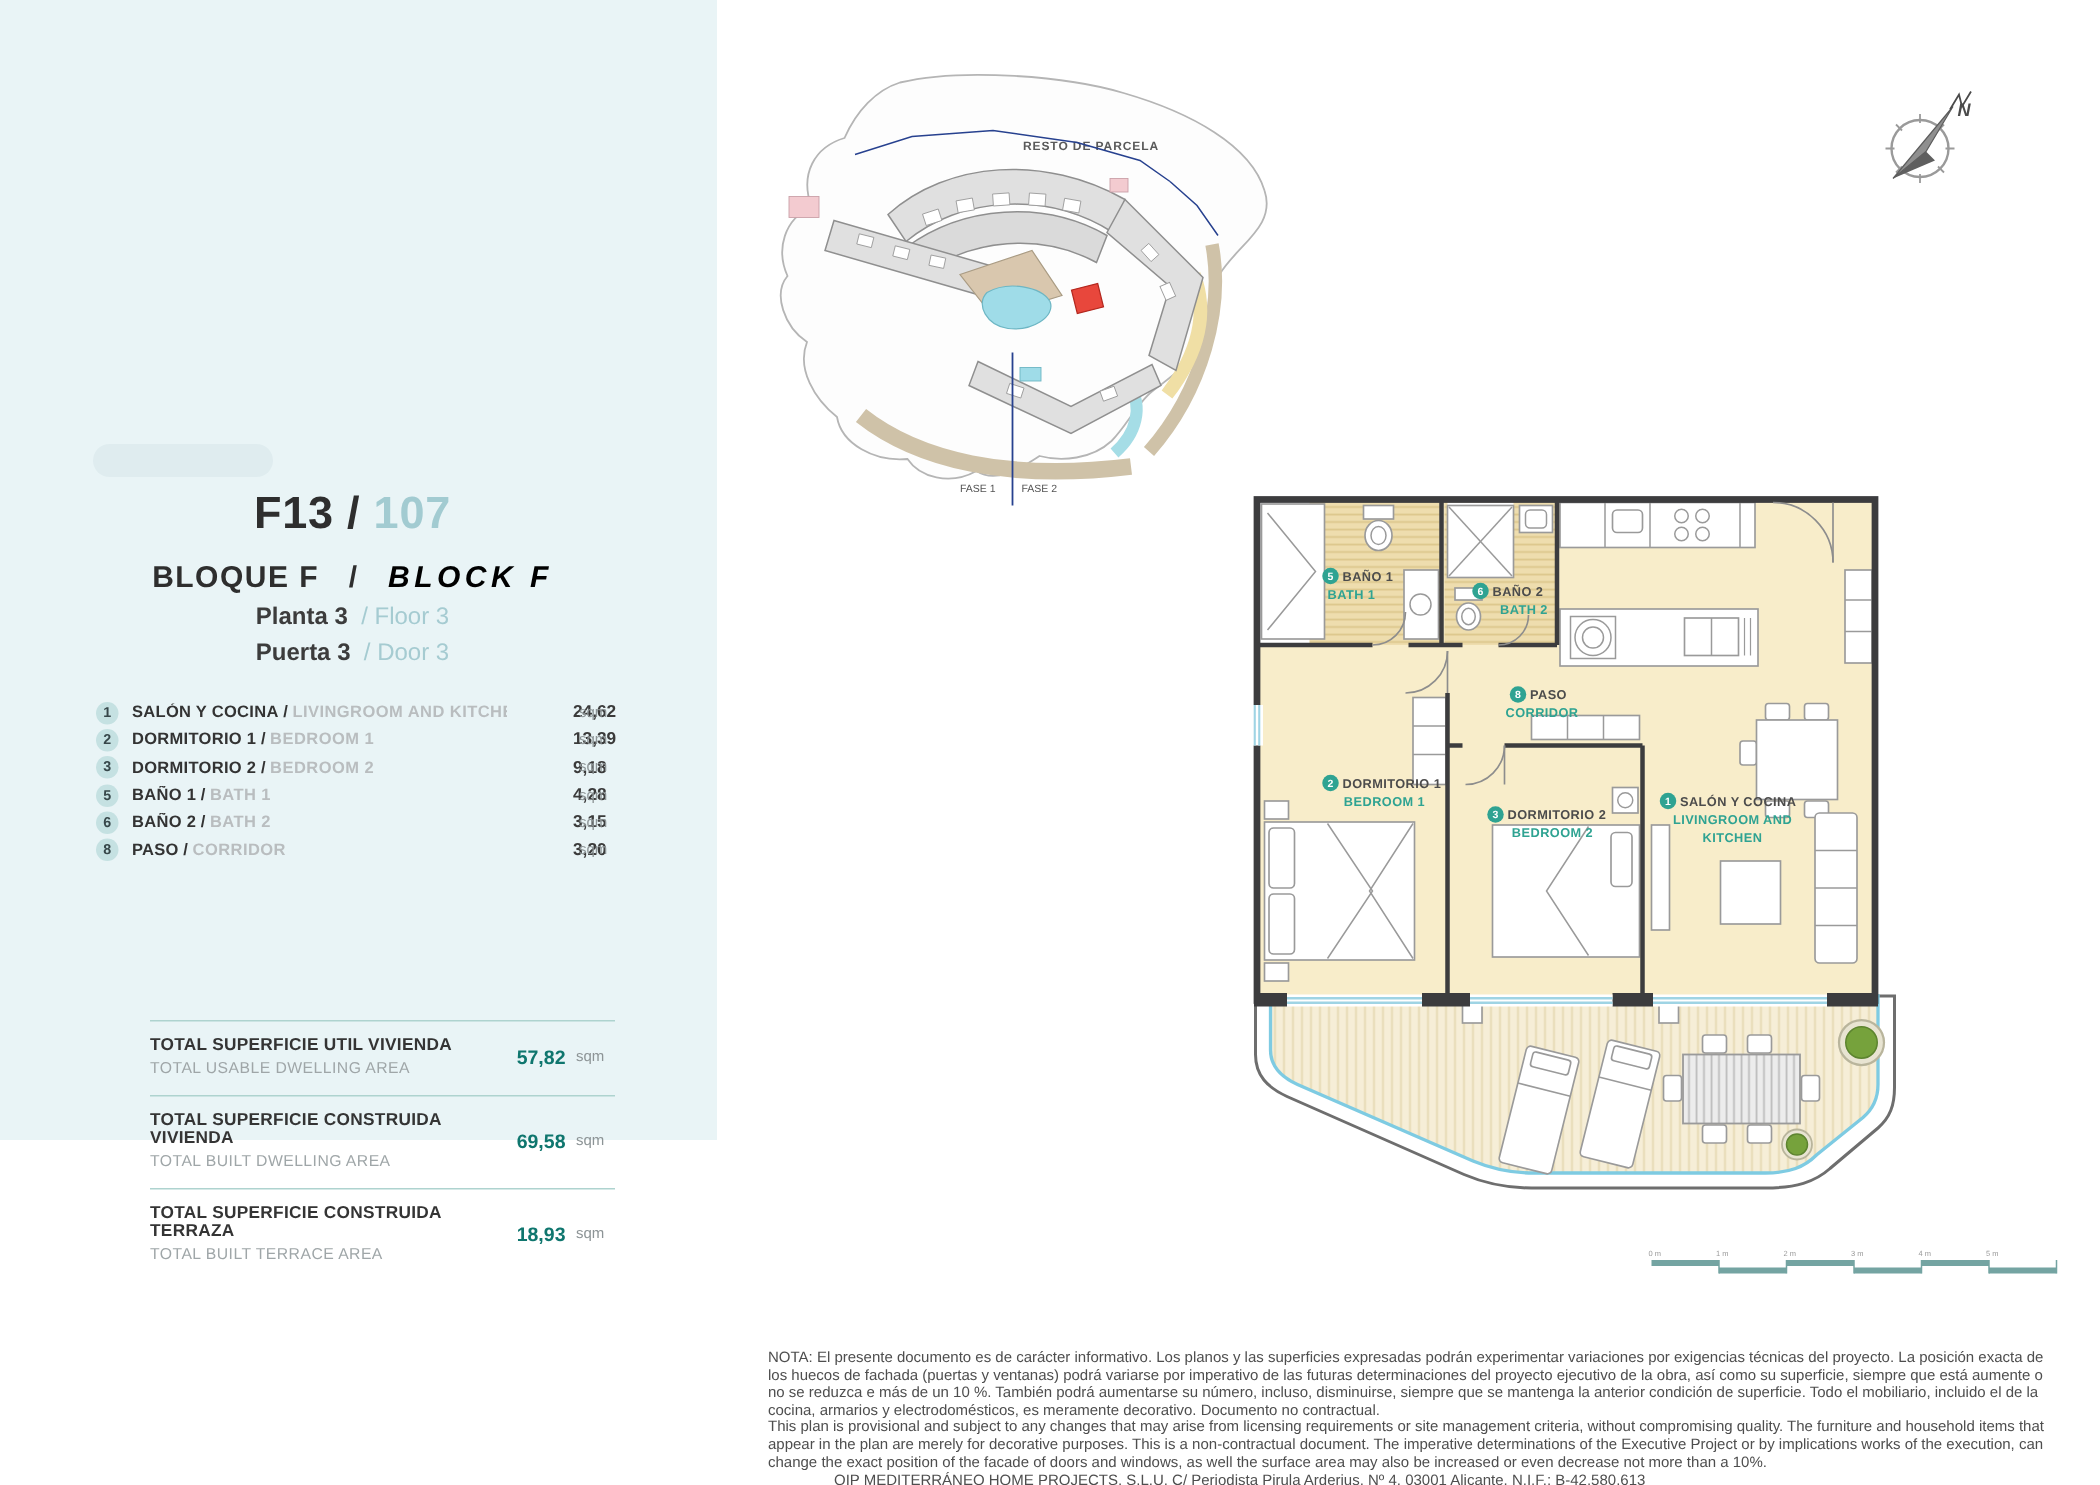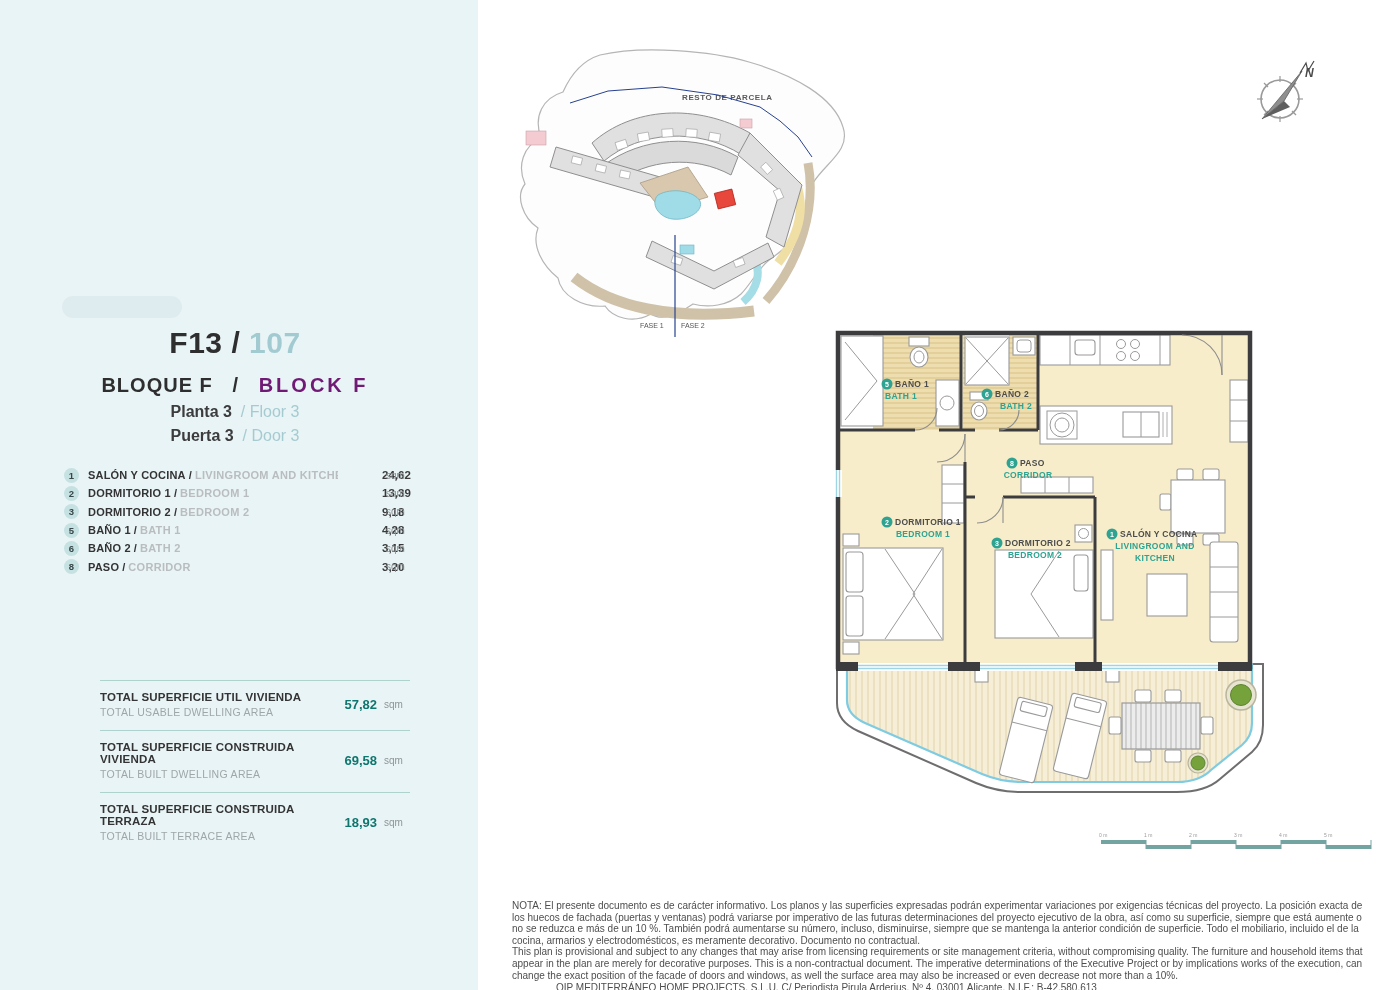--- a/index.html
+++ b/index.html
@@ -1,26 +1,26 @@
 <!DOCTYPE html>
 <html><head>
 <meta charset="utf-8">
 <style>
   html,body{margin:0;padding:0;background:#ffffff;}
   *{box-sizing:border-box;}
   .page{position:relative;width:1400px;height:990px;background:#ffffff;overflow:hidden;
         font-family:"Liberation Sans",sans-serif;color:#3a3a3a;}
   
-  .sidebar{position:absolute;left:0;top:0;width:478px;height:990px;background:#e9f4f6;}
+  .sidebar{position:absolute;left:0;top:0;width:478px;height:760px;background:#e9f4f6;}
   .sidebar-tab{position:absolute;left:62px;top:296px;width:120px;height:22px;border-radius:11px;background:#dfecef;}
   .unit-head{position:absolute;left:20px;top:326px;width:430px;text-align:center;}
   .line-code{font-size:30px;font-weight:700;letter-spacing:.5px;color:#2e2e2e;}
   .line-code .lt{color:#a2cbd1;font-weight:700;}
   .line-block{margin-top:14px;font-size:20px;font-weight:700;color:#2e2e2e;letter-spacing:1px;}
-  .line-block .lt{color:#701a75;letter-spacing:3px;}
+  .line-block .lt{color:#000000;letter-spacing:3px;font-style:italic;}
   .line-sm{margin-top:6px;font-size:16px;color:#3c3c3c;}
   .line-sm .lt{color:#a5cbd1;}
   .line-sm b{font-weight:700;font-weight:600;}
   
   .room-list{position:absolute;left:64px;top:466px;width:348px;}
   .room-row{display:flex;align-items:center;height:18.3px;}
   .badge{flex:0 0 15px;height:15px;border-radius:50%;background:#c5e1e2;color:#37474a;
          font-size:9.5px;font-weight:700;text-align:center;line-height:15px;margin-right:9px;}
   .room-names{flex:1;white-space:nowrap;overflow:hidden;font-size:11px;}
   .room-es{font-weight:700;color:#333;letter-spacing:.2px;}

